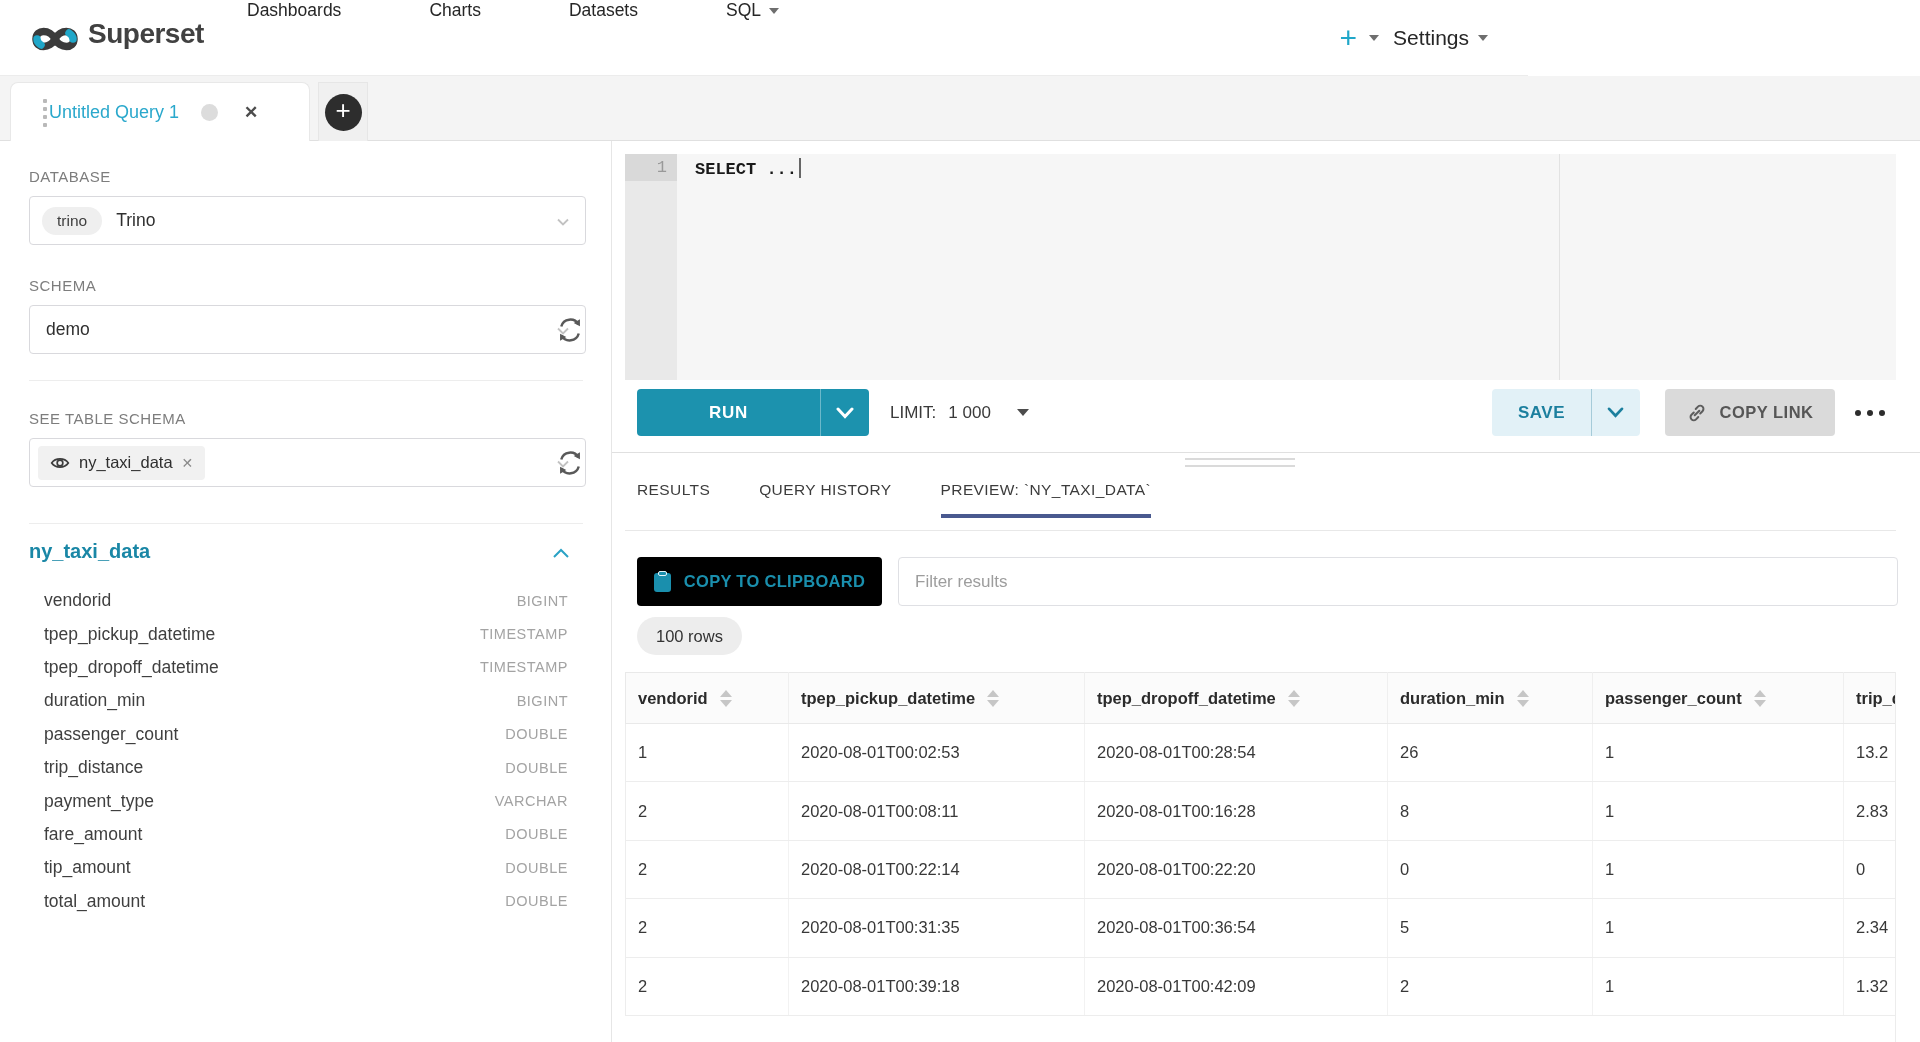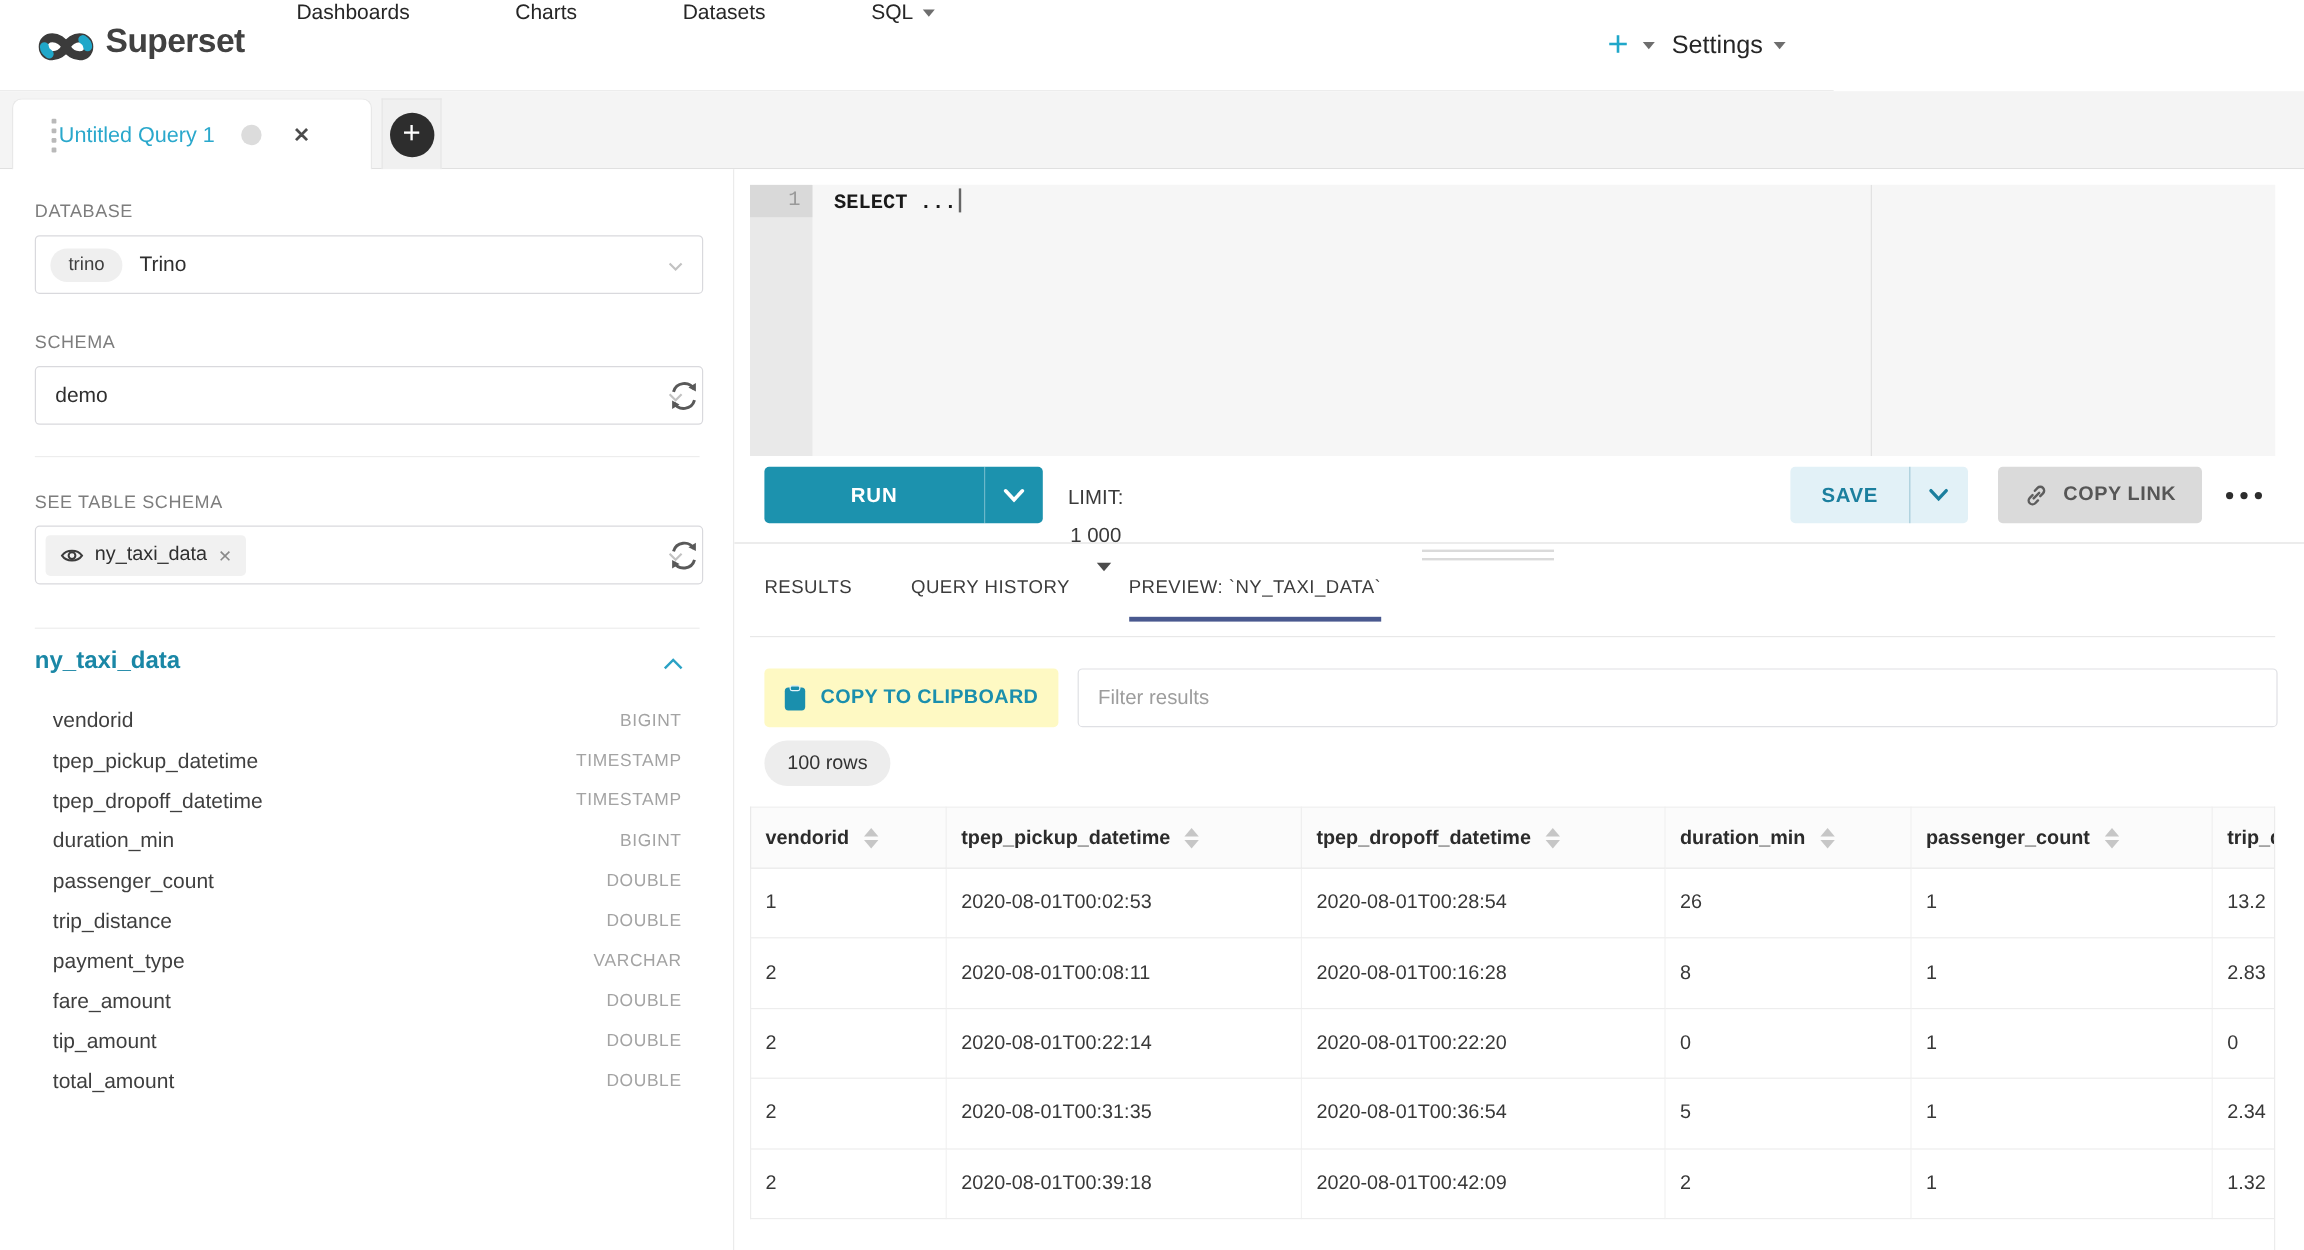--- a/index.html
+++ b/index.html
@@ -82,21 +82,21 @@
   .cursor-bar { display:inline-block; width:2px; height:20px; background:#666; vertical-align:-4px; margin-left:2px; }
   .print-margin { position:absolute; left:934px; top:0; width:1px; height:100%; background:#e2e2e2; }
 
   
   .sql-toolbar { position:absolute; left:0; top:248px; width:1308px; height:47px; }
   .run-btn { position:absolute; left:25px; top:0; width:232px; height:47px; background:var(--run);
              border-radius:4px; display:flex; cursor:pointer; }
   .run-main { width:184px; display:flex; align-items:center; justify-content:center; color:#fff;
               font-size:17px; font-weight:bold; letter-spacing:0.8px; border-right:1px solid rgba(255,255,255,0.35); }
   .run-chev { width:47px; display:flex; align-items:center; justify-content:center; }
-  .limit-group { position:absolute; left:278px; top:16px; height:47px; display:flex; align-items:center; gap:12px; cursor:pointer;flex-direction:column; }
+  .limit-group { position:absolute; left:278px; top:0; height:47px; display:flex; align-items:center; gap:12px; cursor:pointer; }
   .limit-label { font-size:17px; color:#3a3a3a; }
   .limit-value { font-size:17px; color:#3a3a3a; }
   .limit-caret { margin-left:14px; border-left:6px solid transparent; border-right:6px solid transparent;
                  border-top:7px solid #4c4c4c; width:0; height:0; }
   .save-btn { position:absolute; left:880px; top:0; width:148px; height:47px; background:var(--save-bg);
               border-radius:4px; display:flex; cursor:pointer; }
   .save-main { width:100px; display:flex; align-items:center; justify-content:center; color:var(--save-fg);
                font-size:17px; font-weight:bold; letter-spacing:0.5px; border-right:1px solid #a5cbd9; }
   .save-chev { width:47px; display:flex; align-items:center; justify-content:center; }
   .copylink-btn { position:absolute; left:1053px; top:0; width:170px; height:47px; background:var(--copylink-bg);
@@ -111,21 +111,21 @@
   .grip-1 { top:317px; } .grip-2 { top:324px; }
 
   
   .south-tabs { position:absolute; left:13px; top:340px; width:1271px; height:50px;
                 border-bottom:1px solid #e8e8e8; display:flex; align-items:flex-start; }
   .south-tab { margin-left:12px; margin-right:37px; padding-bottom:18px; font-size:15.5px; font-weight:500;
                color:#3c3c3c; letter-spacing:0.4px; cursor:pointer; position:relative; white-space:nowrap; }
   .south-tab.active { padding-bottom:15px; border-bottom:4px solid var(--underline); margin-bottom:-1px; }
 
   
-  .copy-clip-btn { position:absolute; left:25px; top:416px; width:245px; height:49px; background:#fef9c3;
+  .copy-clip-btn { position:absolute; left:25px; top:416px; width:245px; height:49px; background:#000000;
                    border-radius:4px; display:flex; align-items:center; justify-content:center; gap:13px; cursor:pointer; }
   .copy-clip-btn span { font-size:16.5px; font-weight:bold; color:#1a8fad; letter-spacing:0.3px; }
   .filter-input { position:absolute; left:286px; top:416px; width:1000px; height:49px; border:1px solid #dfe0e4;
                   border-radius:4px; font-size:17px; color:#2f2f2f; padding:0 16px; outline:none;
                   font-family:"Liberation Sans", sans-serif; }
   .filter-input::placeholder { color:#9d9d9d; }
   .rows-badge { position:absolute; left:25px; top:476px; height:38px; padding:0 19px; background:#ededed;
                 border-radius:19px; display:flex; align-items:center; font-size:16.5px; color:#333; }
 
   

